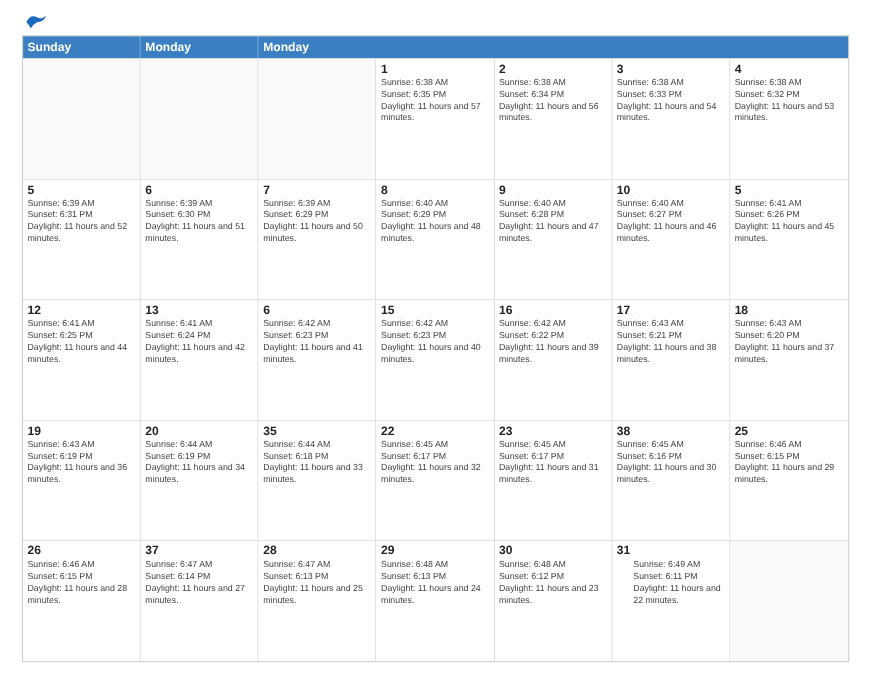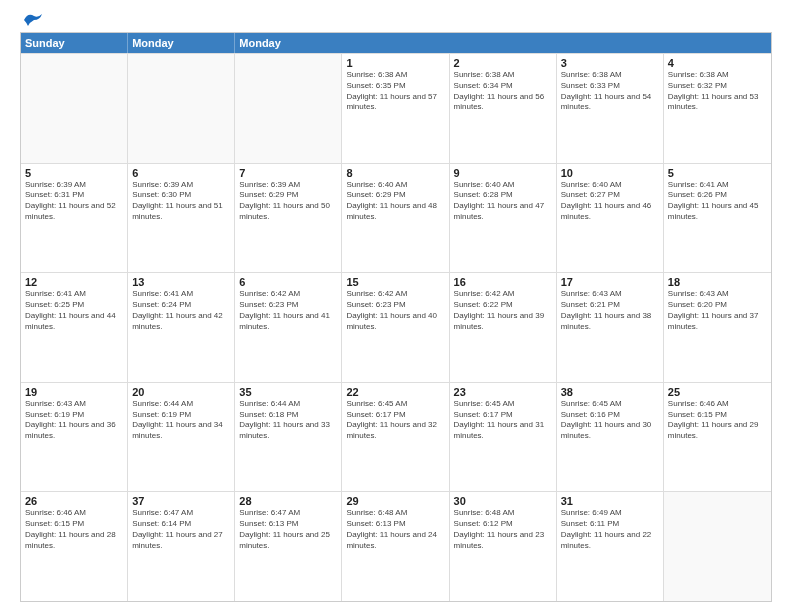--- a/index.html
+++ b/index.html
@@ -310,21 +310,21 @@
 Daylight: 11 hours and 24 minutes.</div>
           </div>
           <div class="cal-cell">
             <span class="day-num">30</span>
             <div class="info" style="white-space: pre-line;">Sunrise: 6:48 AM
 Sunset: 6:12 PM
 Daylight: 11 hours and 23 minutes.</div>
           </div>
           <div class="cal-cell">
             <span class="day-num">31</span>
-            <div class="info" style="white-space: pre-line;">Sunrise: 6:49 AM
+            <div class="info" style="white-space: pre-line; margin-left: 15px;">Sunrise: 6:49 AM
 Sunset: 6:11 PM
 Daylight: 11 hours and 22 minutes.</div>
           </div>
           <div class="cal-cell empty"></div>
         </div>
       </div>
   </div>
 </div>
 
 </body></html>

